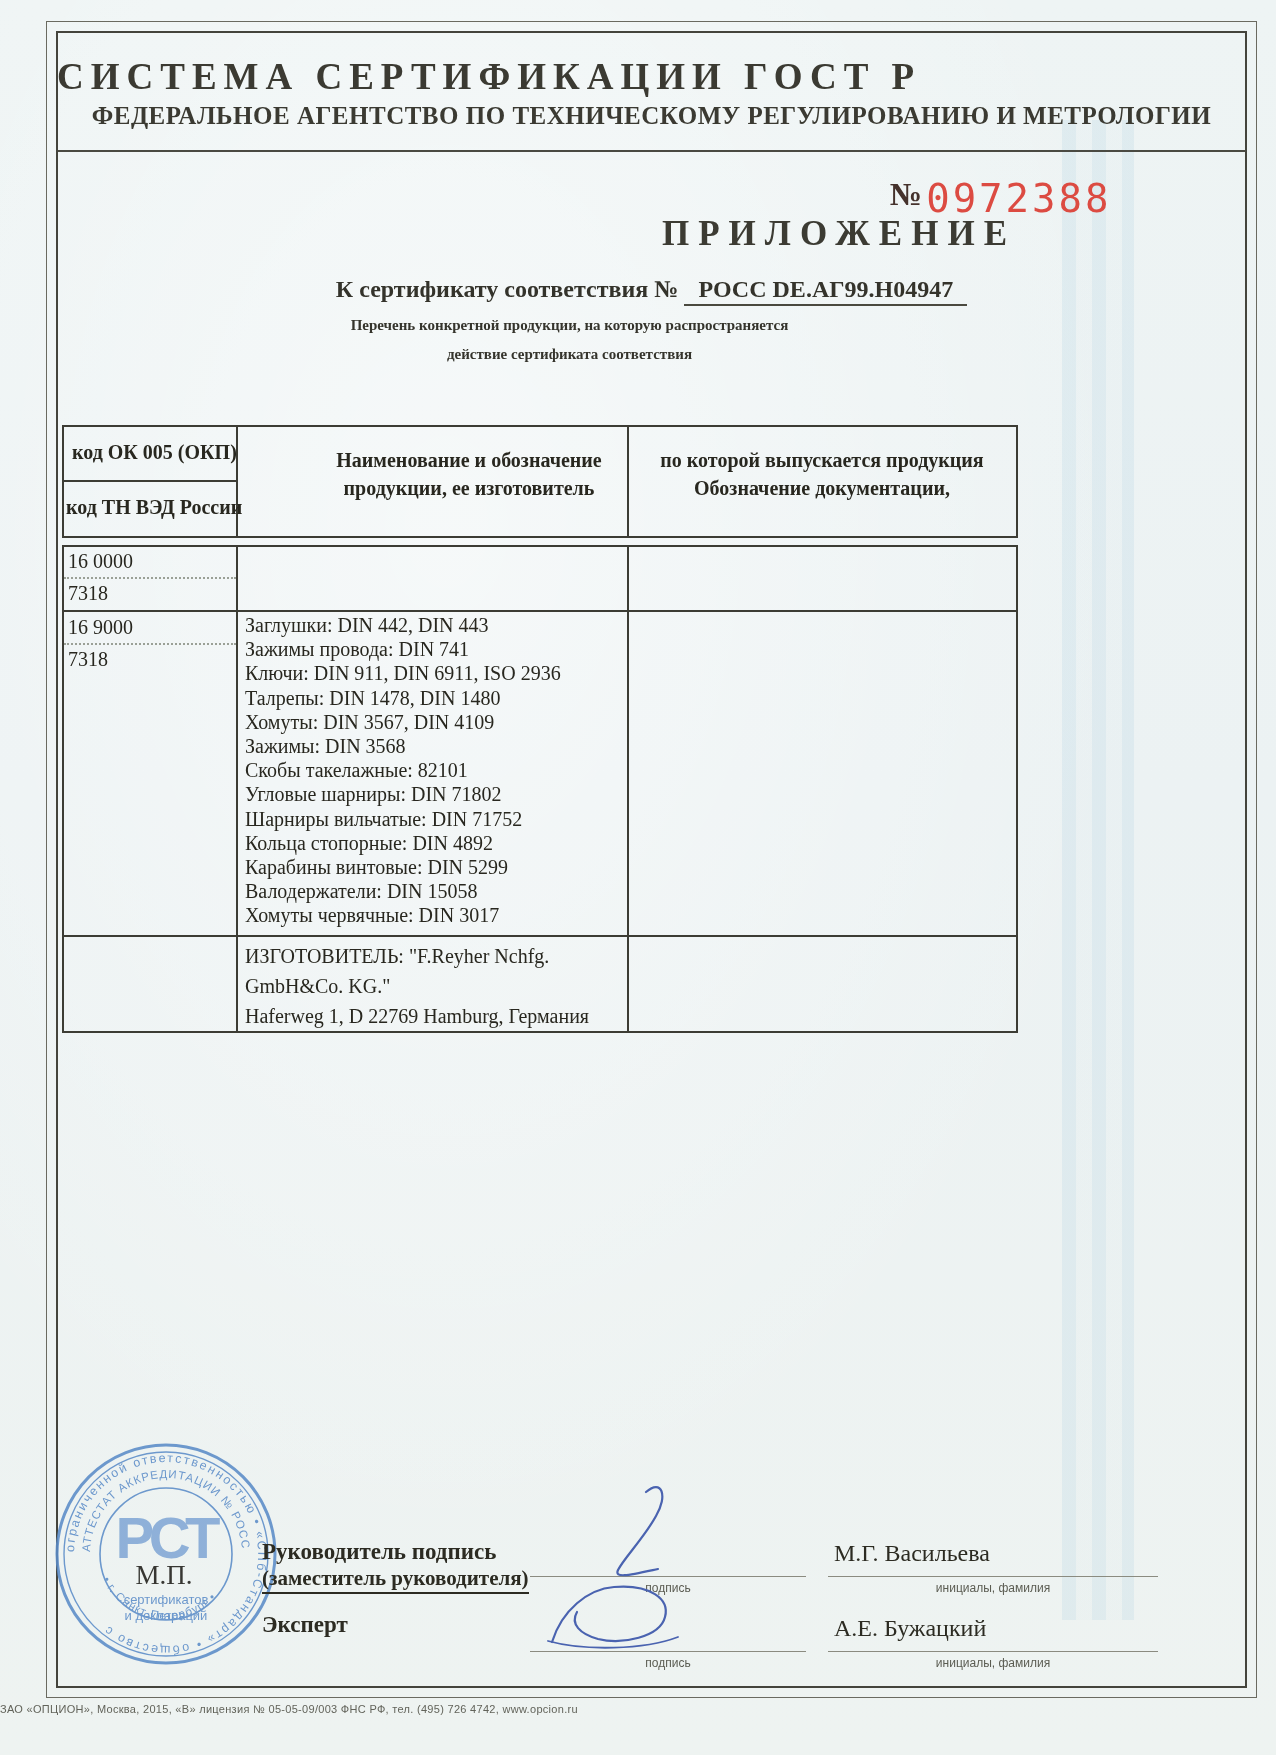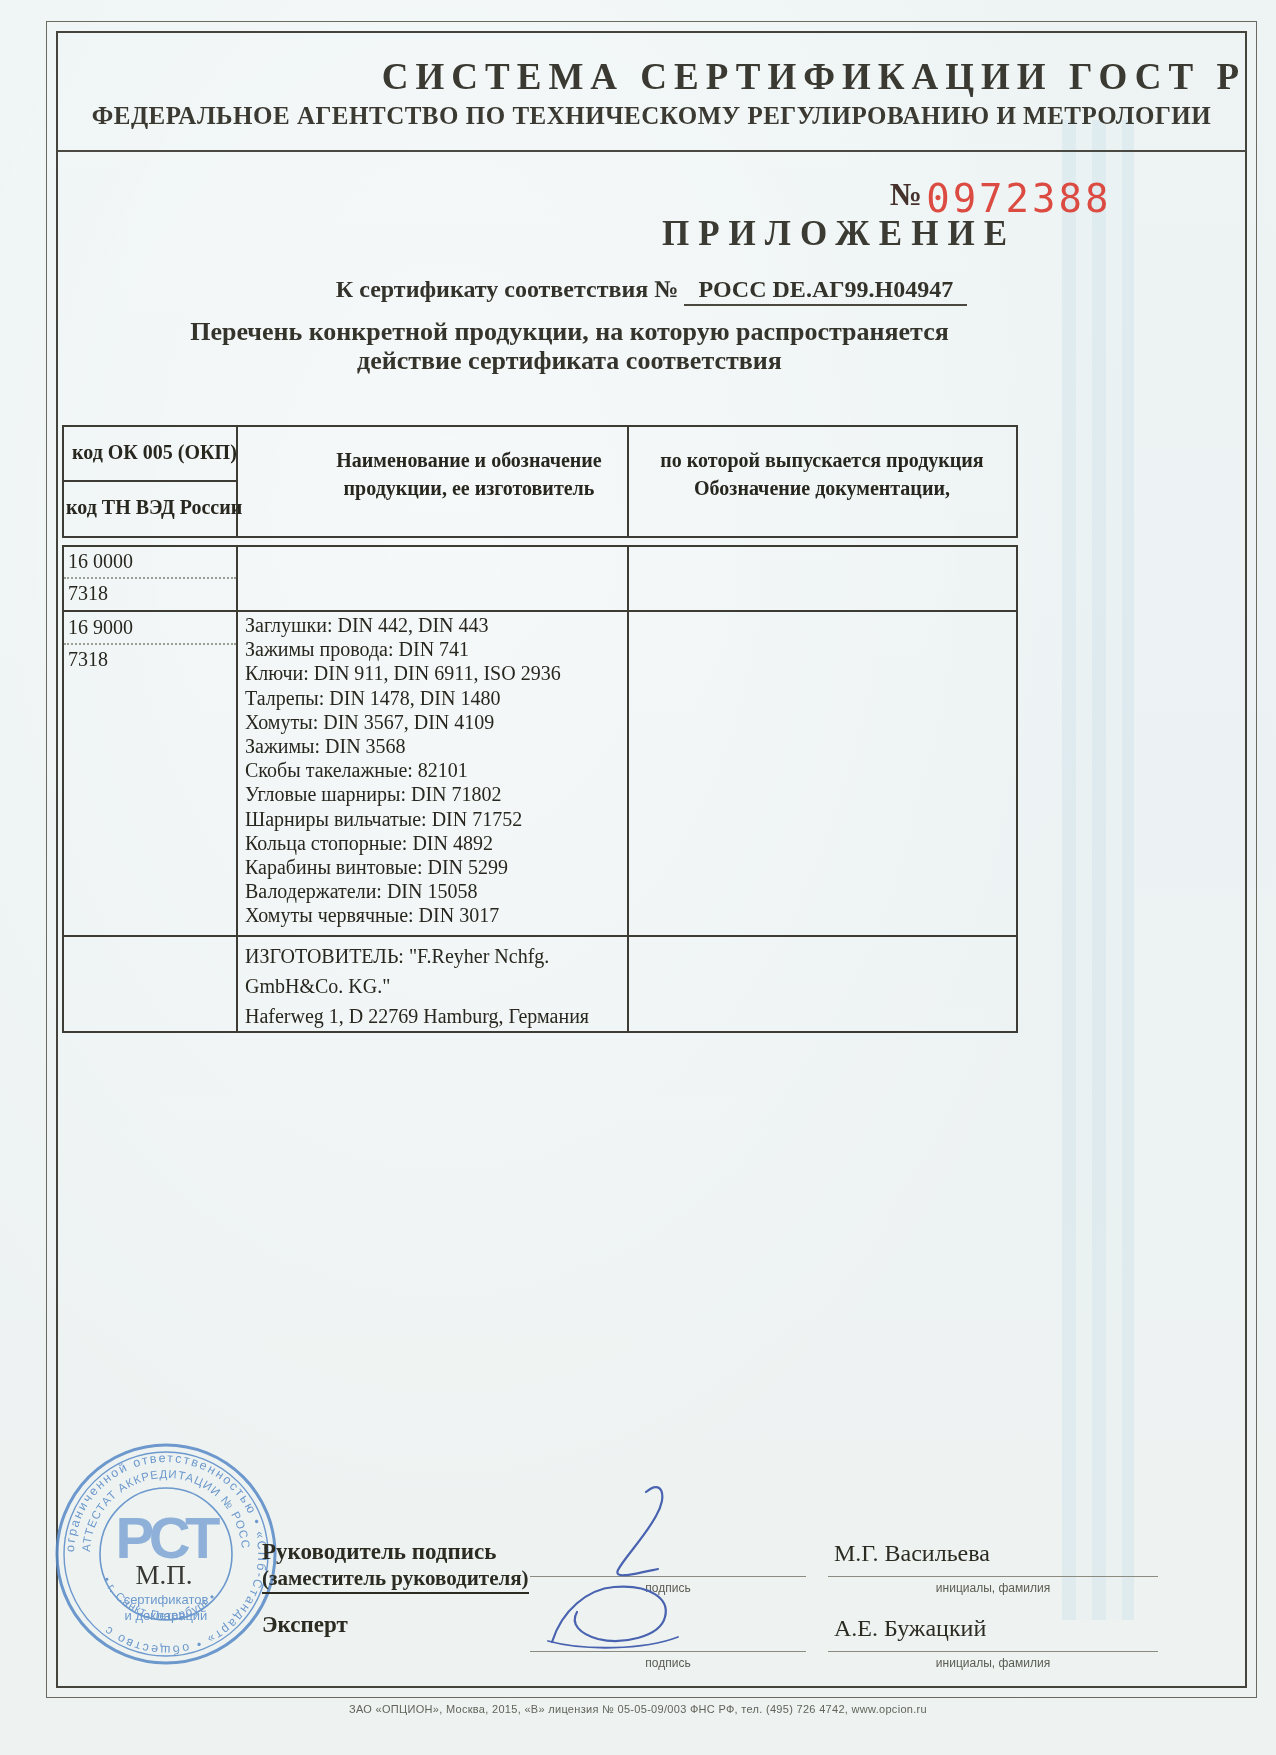--- a/index.html
+++ b/index.html
@@ -11,36 +11,36 @@
       linear-gradient(180deg, #eef4f4 0%, #ecf2f3 45%, #eef3f1 100%);
     font-family:"Liberation Serif", serif;
     color:#2e2d26; overflow:hidden;
   }
   .streak { position:absolute; top:120px; left:1062px; width:72px; height:1500px;
     background:repeating-linear-gradient(90deg, rgba(185,214,228,0.28) 0 14px, rgba(185,214,228,0.05) 14px 30px); }
   .outer-border { position:absolute; left:46px; top:21px; width:1211px; height:1677px;
     border:1.5px solid #6a6a60; }
   .inner-border { position:absolute; left:56px; top:31px; width:1191px; height:1657px;
     border:2.5px solid #44443c; }
-  .h1 { position:absolute; left:57px; top:55px; width:1189px; text-align:right;
+  .h1 { position:absolute; left:57px; top:55px; width:1189px; text-align:left;
     font-size:37px; font-weight:bold; letter-spacing:7px; color:#3b3a32; }
   .h2 { position:absolute; left:57px; top:102px; width:1189px; text-align:center;
     font-size:25px; font-weight:bold; letter-spacing:0.5px; color:#3b3a32; }
   .head-rule { position:absolute; left:58px; top:150px; width:1188px; height:2px; background:#4a4a42; }
   .docnum { position:absolute; left:890px; top:176px; white-space:nowrap; }
   .docnum .nosign { font-size:32px; font-weight:bold; color:#45322c; vertical-align:top; }
   .docnum .digits { font-family:"DejaVu Sans Mono", monospace; font-size:39px;
     letter-spacing:3px; color:#dc4b42; vertical-align:top; }
   .apx-title { position:absolute; left:57px; top:214px; width:959px; text-align:right;
     font-size:35px; font-weight:bold; letter-spacing:9px; color:#3c3b33; }
   .cert-line { position:absolute; left:57px; top:276px; width:1189px; text-align:center;
     font-size:24px; font-weight:600; color:#34332b; }
   .cert-line .num { display:inline-block; padding:0 14px 1px 14px; border-bottom:2px solid #4a493f; }
   .subtitle { position:absolute; left:57px; width:1025px; text-align:center;
-    font-size:26px; font-weight:bold; color:#35342c; }
+    font-size:15px; font-weight:bold; color:#35342c; }
   .sub1 { top:317px; } .sub2 { top:346px; }
 
   
   .t-hdr-box { position:absolute; left:62px; top:425px; width:956px; height:113px; border:2px solid #3c3c34; }
   .t-body-box { position:absolute; left:62px; top:545px; width:956px; height:488px; border:2px solid #3c3c34; }
   .vl { position:absolute; width:2px; background:#3c3c34; }
   .hl { position:absolute; height:2px; background:#3c3c34; }
   .dash { position:absolute; height:0; border-top:2px dotted #9aa096; }
   .cell { position:absolute; font-size:20px; color:#28271f; white-space:nowrap; }
   .c-head { font-weight:600; }
@@ -53,21 +53,21 @@
   
   .role { position:absolute; left:262px; font-weight:bold; color:#2c2b22; white-space:nowrap; }
   .role1a { top:1539px; font-size:23px; }
   .role1b { top:1566px; font-size:21px; border-bottom:2.5px solid #2c2b22; padding-bottom:1px; }
   .role2  { top:1612px; font-size:23px; }
   .sigline { position:absolute; height:1px; background:#8b8b80; }
   .small-label { position:absolute; font-family:"Liberation Sans", sans-serif;
     font-size:12px; color:#5b5c52; text-align:center; }
   .name { position:absolute; left:834px; font-size:24px; color:#2c2b22; white-space:nowrap; }
   .name1 { top:1540px; } .name2 { top:1615px; }
-  .footer { position:absolute; left:0; top:1703px; width:1276px; text-align:center;
+  .footer { position:absolute; left:0; top:1703px; width:1276px; text-align:left;
     font-family:"Liberation Sans", sans-serif; font-size:11px; color:#62635a; letter-spacing:0.3px; }
   .sig-overlay { position:absolute; left:0; top:0; width:1276px; height:1755px; pointer-events:none; }
   .stamp-svg { position:absolute; left:46px; top:1436px; opacity:0.88; }
   .mp-text { font-family:"Liberation Serif", serif; }
 </style>
 </head>
 <body>
 
 <div class="page">
   <div class="streak"></div>

